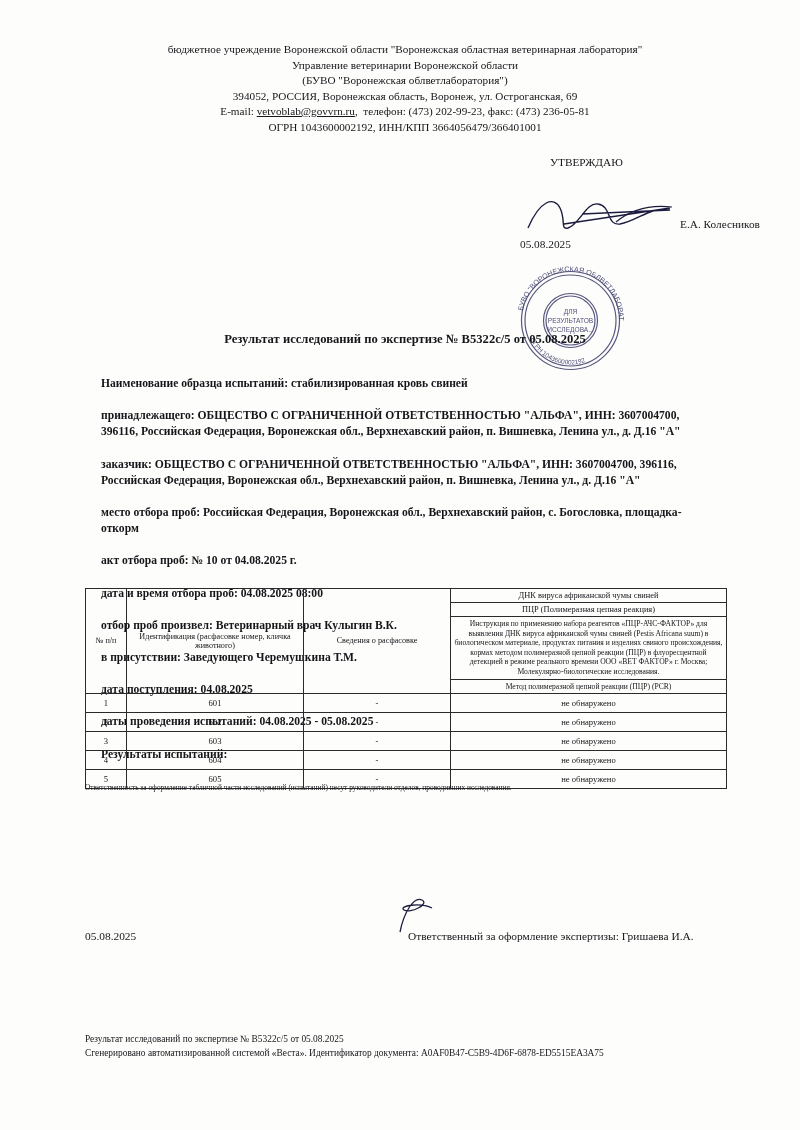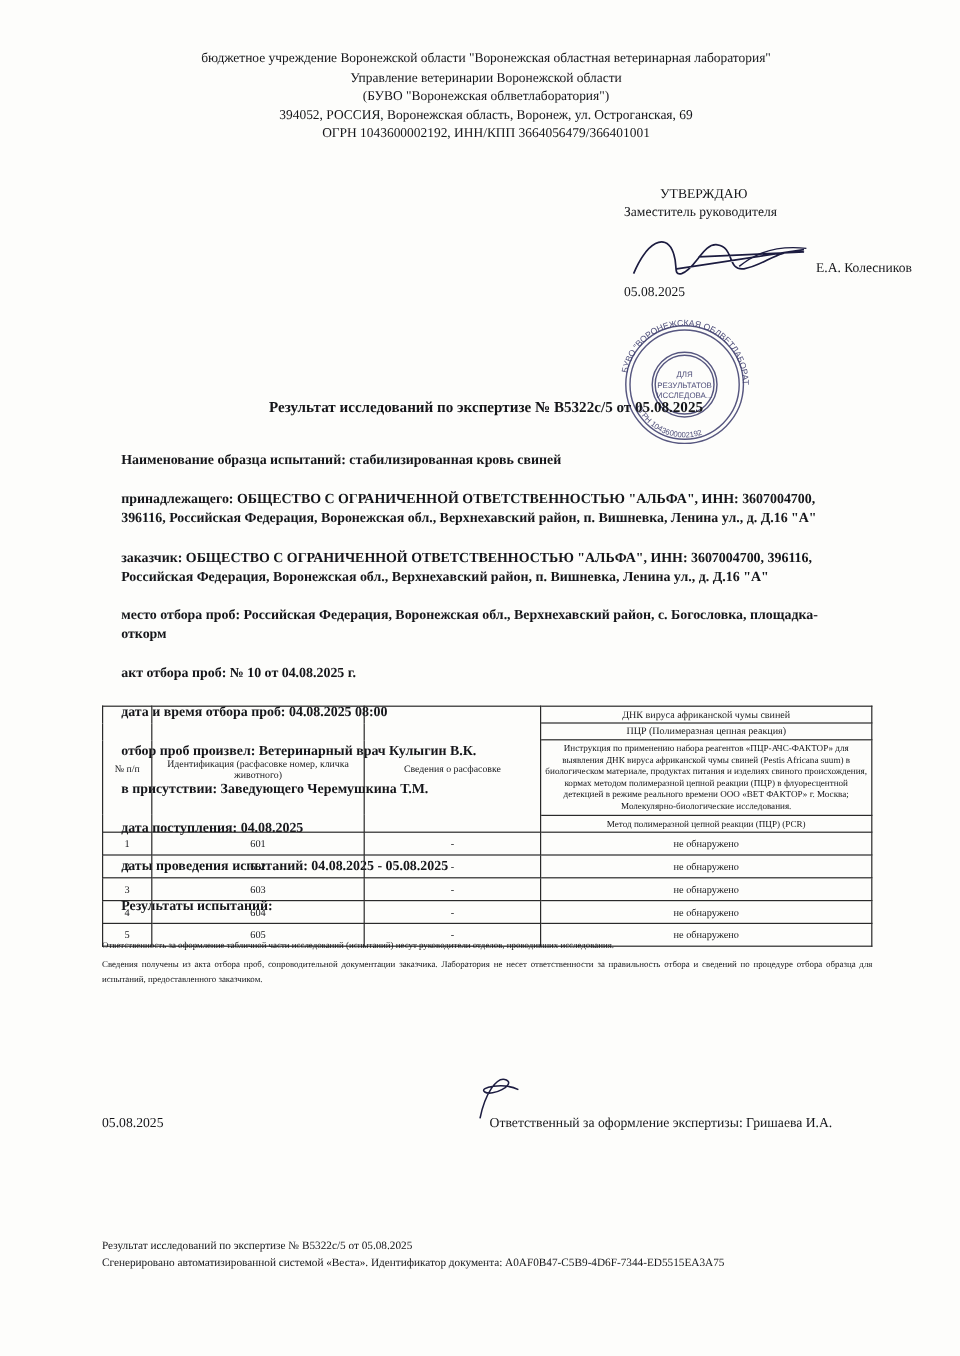--- a/index.html
+++ b/index.html
@@ -154,26 +154,28 @@
 </head>
 <body>
 
 <div class="page">
 
   <div class="hdr">
     <div>бюджетное учреждение Воронежской области "Воронежская областная ветеринарная лаборатория"</div>
     <div>Управление ветеринарии Воронежской области</div>
     <div>(БУВО "Воронежская облветлаборатория")</div>
     <div>394052, РОССИЯ, Воронежская область, Воронеж, ул. Остроганская, 69</div>
+    <div>
+      <span>E-mail: </span><span class="u">vetvoblab@govvrn.ru</span><span>,&nbsp; телефон: (473) 202-99-23, факс: (473) 236-05-81</span>
+    </div>
     <div>ОГРН 1043600002192, ИНН/КПП 3664056479/366401001</div>
   </div>
 
   <div class="approve">
     <div class="ln1" style="margin-left:30px">УТВЕРЖДАЮ</div>
-    <div>Заместитель руководителя</div>
   </div>
 
   <div class="sign-wrap">
     <svg class="sign-svg" width="275" height="45" viewBox="0 0 275 45">
       <path d="M8 38 C 20 10, 34 6, 40 18 C 46 30, 40 40, 48 38 C 60 34, 66 12, 78 14 C 92 16, 86 36, 100 34 C 118 31, 130 16, 150 20 L 62 24 M 44 34 L 150 18" fill="none" stroke="#1c1c40" stroke-width="1.4"></path>
       <path d="M96 32 C 108 22, 126 14, 152 17" fill="none" stroke="#1c1c40" stroke-width="1.2"></path>
     </svg>
     <div class="sign-name">Е.А. Колесников</div>
     <div class="sign-date">05.08.2025</div>
   </div>
@@ -263,30 +265,29 @@
       <td class="rowcell">5</td>
       <td class="rowcell">605</td>
       <td class="rowcell">-</td>
       <td class="rowcell">не обнаружено</td>
     </tr>
   </tbody>
     </table>
 
   <div class="notes">
     <p>Ответственность за оформление табличной части исследований (испытаний) несут руководители отделов, проводивших исследования.</p>
-    <p>Сведения получены из акта отбора проб, сопроводительной документации заказчика. Лаборатория не несет ответственности за правильность отбора и сведений по процедуре отбора образца для испытаний, предоставленного заказчиком.</p>
   </div>
 
   <div class="footer-sign">
     <svg width="80" height="45" viewBox="0 0 80 45">
       <path d="M20 42 C 24 22, 34 6, 42 10 C 50 14, 30 24, 24 20 C 18 16, 40 12, 52 18" fill="none" stroke="#1c1c40" stroke-width="1.3"></path>
     </svg>
   </div>
 
   <div class="footer-date">05.08.2025</div>
   <div class="footer-resp">Ответственный за оформление экспертизы: Гришаева И.А.</div>
 
   <div class="bottom">
     <div>Результат исследований по экспертизе № В5322с/5 от 05.08.2025</div>
-    <div>Сгенерировано автоматизированной системой «Веста». Идентификатор документа: A0AF0B47-C5B9-4D6F-7344-ED5515EA3A75</div>
+    <div>Сгенерировано автоматизированной системой «Веста». Идентификатор документа: A0AF0B47-C5B9-4D6F-6878-ED5515EA3A75</div>
   </div>
 
 </div>
 
 </body></html>

